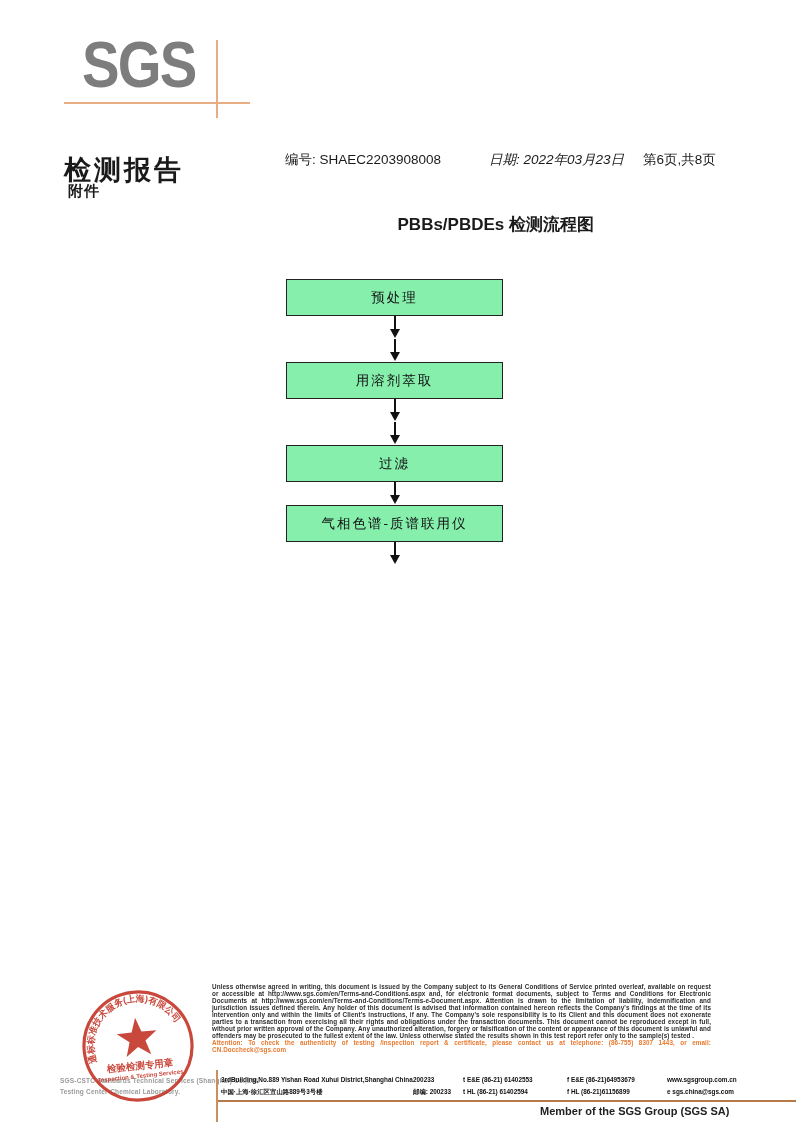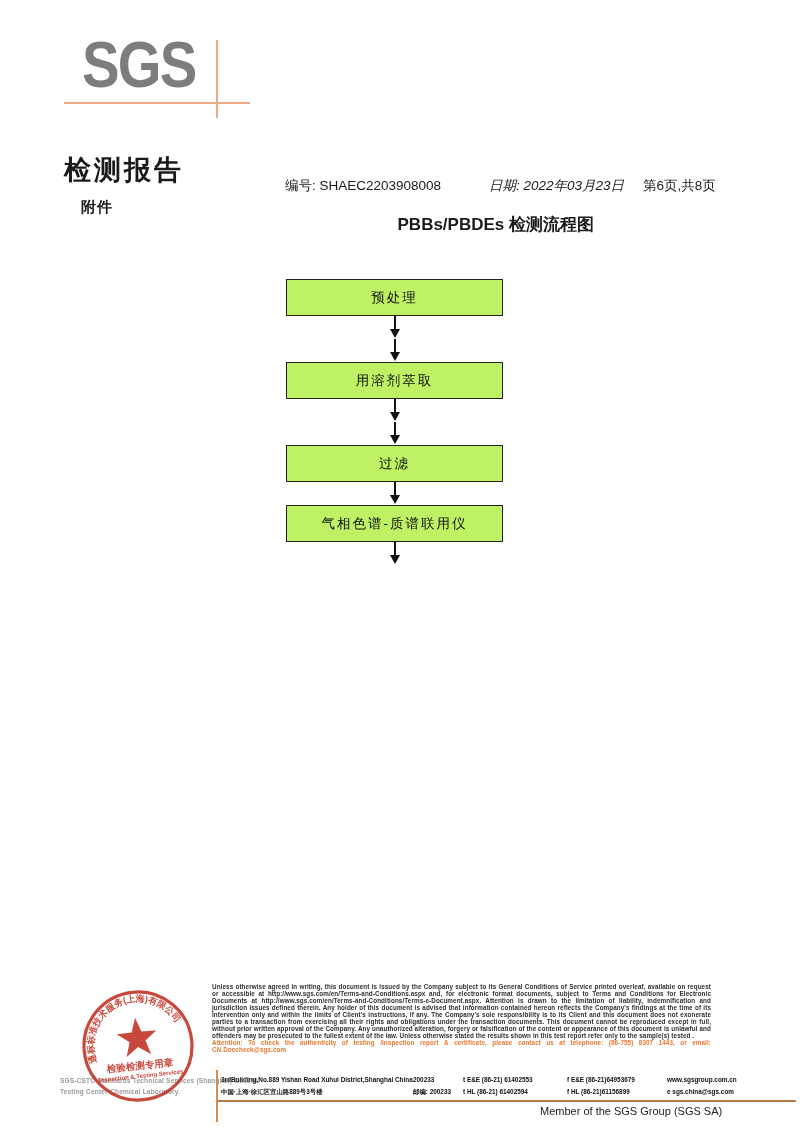--- a/index.html
+++ b/index.html
@@ -14,31 +14,31 @@
   .sgs-logo {
     left:82px; top:28px; font-size:64px; font-weight:800; color:#7d7d7d;
     letter-spacing:-2px; transform:scaleX(0.88); transform-origin:left top;
     font-family:"Liberation Sans",sans-serif;
   }
   .logo-hline { left:64px; top:102px; width:186px; height:2px; background:#e9ad84; }
   .logo-vline { left:216px; top:40px; width:2px; height:78px; background:#e9ad84; }
 
   
   .report-title { left:64px; top:152px; font-size:27px; font-weight:700; letter-spacing:3px; }
-  .hdr-item { top:151px; font-size:13.5px;margin-top:26px; }
+  .hdr-item { top:151px; font-size:13.5px; }
   .hdr-no   { left:285px; }
   .hdr-date { left:489px;font-style:italic; }
   .hdr-page { left:643px; }
-  .attachment { left:81px; top:182px; font-size:15px; font-weight:700; letter-spacing:1px;margin-top:16px; }
+  .attachment { left:68px; top:182px; font-size:15px; font-weight:700; letter-spacing:1px; }
 
   
   .fc-title { left:194px; top:213px; width:400px; text-align:right; font-size:17px; font-weight:700; }
   .flowchart { left:286px; top:279px; width:217px; display:flex; flex-direction:column; }
   .fc-box {
-    width:217px; height:37px; border:1px solid #222; background:#bef264;
+    width:217px; height:37px; border:1px solid #222; background:#86efac;
     display:flex; align-items:center; justify-content:center;
     font-family:"Liberation Serif","DejaVu Serif",serif;
     font-size:13.5px; letter-spacing:2px; color:#111;
   }
   .fc-arrow { position:relative; width:217px; height:23px; }
   .fc-arrow::before {
     content:""; position:absolute; left:50%; top:0; width:2px; height:14px;
     background:#111; transform:translateX(-50%);
   }
   .fc-arrow::after {
@@ -68,21 +68,21 @@
   
   .addr { left:221px; top:1074px; width:578px; z-index:2; color:#101010; }
   .addr-row { white-space:nowrap; height:12px; }
   .addr-row span { display:inline-block; font-size:6.4px; font-weight:600; vertical-align:top; line-height:11px; }
   .c1 { width:192px; } .c2 { width:50px; } .c3 { width:104px; } .c4 { width:100px; } .c5 { width:120px; }
   .sup { font-size:4.5px; vertical-align:super; }
 
   .footer-hline { left:217px; top:1100px; width:579px; height:2px; background:#b57a48; z-index:4; }
   .footer-vline { left:216px; top:1070px; width:2px; height:52px; background:#cf8d58; z-index:4; }
 
-  .member { left:540px; top:1105px; font-size:11px; font-weight:400; color:#222; }
+  .member { left:540px; top:1105px; font-size:11px; font-weight:700; color:#222; }
 </style>
 </head>
 <body>
 
 <div class="abs sgs-logo">SGS</div>
 <div class="abs logo-hline"></div>
 <div class="abs logo-vline"></div>
 
 <div class="abs report-title">检测报告</div>
 <div class="abs hdr-item hdr-no">编号: SHAEC2203908008</div>

